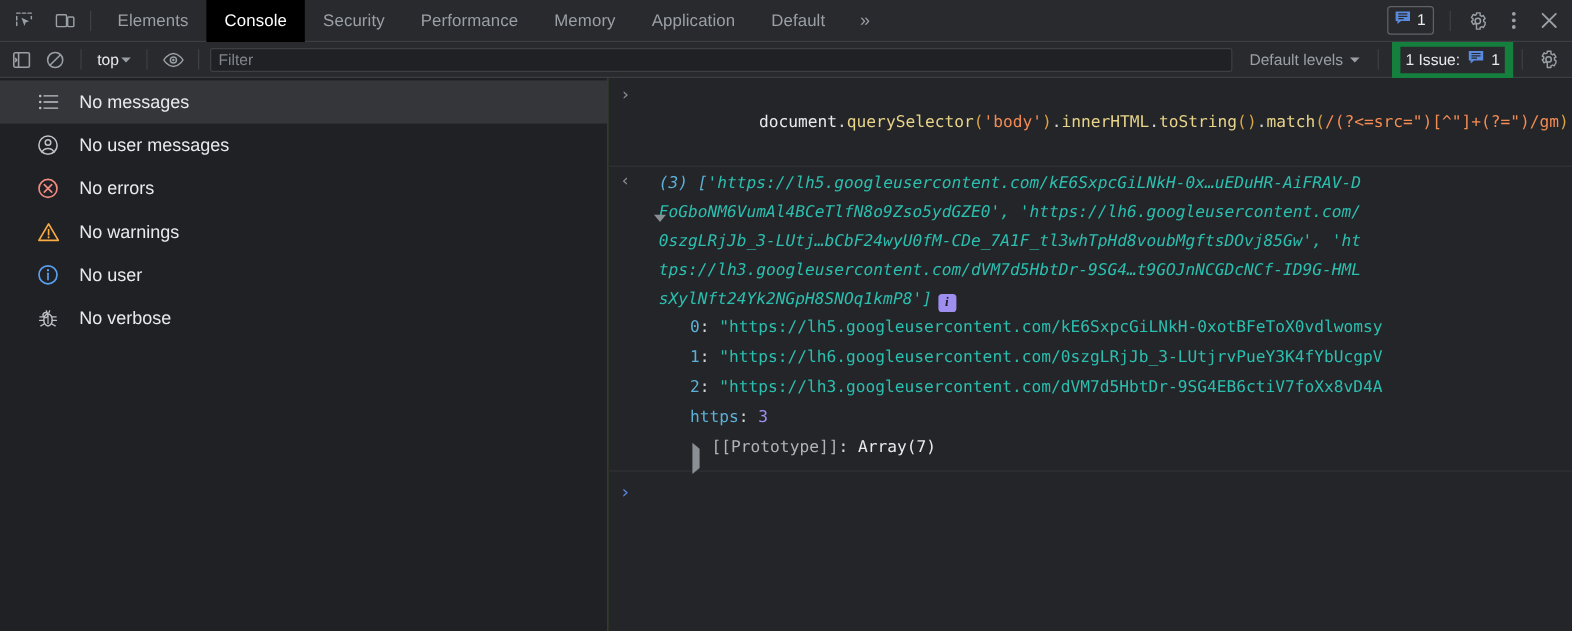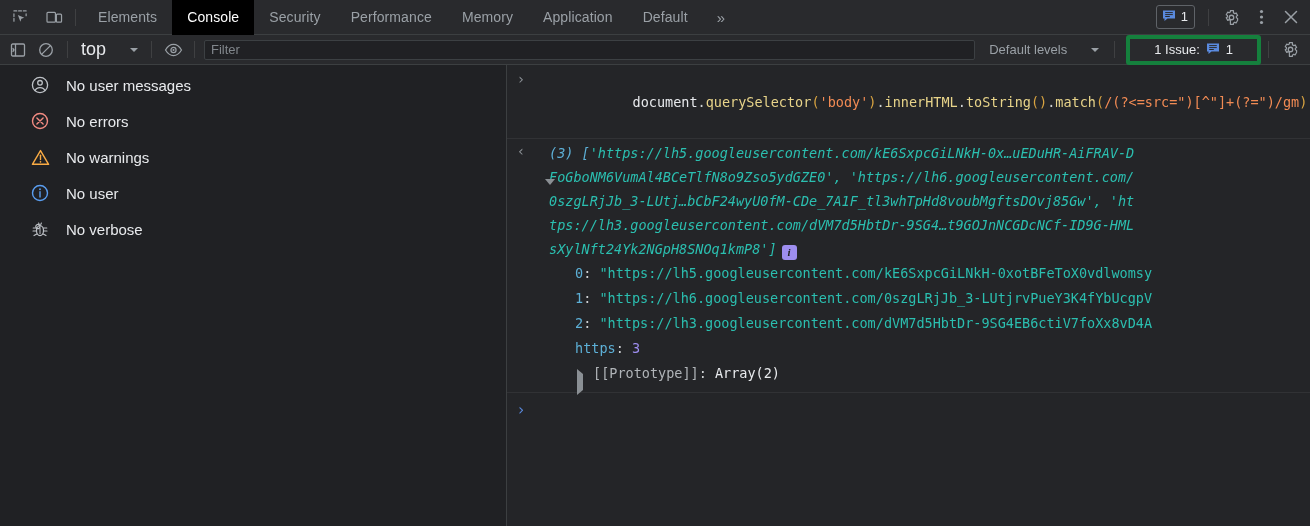--- a/index.html
+++ b/index.html
@@ -59,42 +59,42 @@
     background:#292a2d;
     display:flex; align-items:center;
     border-bottom:1px solid #3c3f41;
     padding-left: 4px;
   }
   .ct-icon {
     width:28px;height:24px;display:flex;align-items:center;justify-content:center;
     color:#9aa0a6;cursor:pointer;
   }
   .ctx-select {
-    display:flex; align-items:center; gap:24px;
-    color:#e8eaed; font-size:18px; padding: 0 6px; cursor:pointer;
+    display:flex; align-items:center; gap:2px;
+    color:#e8eaed; font-size:13px; padding: 0 6px; cursor:pointer;
     height:22px;
     justify-content:space-between;
   }
   .caret { width:0;height:0;border-left:4px solid transparent;border-right:4px solid transparent;border-top:4px solid #9aa0a6; }
   .filter-input {
     flex: 1 1 auto;
     height:20px; margin: 0 6px 0 2px;
     background:#202124; border:1px solid #3c4043; border-radius:2px;
     color:#e8eaed; font-size:13px; padding: 0 6px;
     font-family:"Liberation Sans", sans-serif; outline:none;
   }
   .filter-input::placeholder { color:#80868b; }
   .levels {
-    display:flex;align-items:center;gap:24px;color:#9aa0a6;font-size:13px;
+    display:flex;align-items:center;gap:6px;color:#9aa0a6;font-size:13px;
     padding: 0 8px; cursor:pointer; white-space:nowrap;
   }
   .issues-box {
     display:flex;align-items:center;gap:6px;
-    border:4px solid #15803d;border-radius:3px;
-    padding: 2px 24px; margin-left:4px; cursor:pointer; white-space:nowrap;
+    border:7px solid #15803d;border-radius:3px;
+    padding: 2px 4px; margin-left:4px; cursor:pointer; white-space:nowrap;
   }
   .issues-box .txt { color:#e8eaed; font-size:13px; }
   .issues-box .n { color:#e8eaed; font-size:13px; }
 
   
   .console-body { flex:1 1 auto; display:flex; min-height:0; }
 
   .sidebar {
     width: 507px; flex:0 0 507px;
     background:#202124;
@@ -287,20 +287,31 @@
         <path d="M10 6.6a3.4 3.4 0 1 0 0 6.8 3.4 3.4 0 0 0 0-6.8zm0 5.3a1.9 1.9 0 1 1 0-3.8 1.9 1.9 0 0 1 0 3.8z" fill="#9aa0a6"></path>
         <path d="M17.2 11.3l-1.5-.9c.1-.5.1-1.3 0-1.8l1.5-.9-1.8-3.1-1.5.9c-.4-.3-1.1-.7-1.6-.9V2h-3.6v1.6c-.5.2-1.2.6-1.6.9l-1.5-.9-1.8 3.1 1.5.9c-.1.5-.1 1.3 0 1.8l-1.5.9 1.8 3.1 1.5-.9c.4.3 1.1.7 1.6.9V18h3.6v-1.6c.5-.2 1.2-.6 1.6-.9l1.5.9 1.8-3.1z" fill="none" stroke="#9aa0a6" stroke-width="1.4" stroke-linejoin="round"></path>
       </svg>
     </div>
   </div>
 
   <div class="console-body">
 
     <div class="sidebar">
 
+      <div class="side-item selected">
+        <span class="side-ic">
+          <svg width="17" height="14" viewBox="0 0 18 14">
+            <circle cx="1.6" cy="1.6" r="1.1" fill="#bdc1c6"></circle>
+            <circle cx="1.6" cy="7" r="1.1" fill="#bdc1c6"></circle>
+            <circle cx="1.6" cy="12.4" r="1.1" fill="#bdc1c6"></circle>
+            <path d="M5 1.6h12M5 7h12M5 12.4h12" stroke="#bdc1c6" stroke-width="1.3" stroke-linecap="round"></path>
+          </svg>
+        </span>
+        <span>No messages</span>
+      </div>
 
       <div class="side-item">
         <span class="side-ic">
           <svg width="18" height="18" viewBox="0 0 18 18">
             <circle cx="9" cy="9" r="7.6" stroke="#bdc1c6" stroke-width="1.3" fill="none"></circle>
             <circle cx="9" cy="6.8" r="2.3" stroke="#bdc1c6" stroke-width="1.3" fill="none"></circle>
             <path d="M3.9 15.3c.7-2.4 2.7-3.6 5.1-3.6s4.4 1.2 5.1 3.6" stroke="#bdc1c6" stroke-width="1.3" fill="none"></path>
           </svg>
         </span>
         <span>No user messages</span>
@@ -402,21 +413,21 @@
             </div>
             <div class="prop-row">
               <span class="prop-key">https</span>
                 <span class="prop-colon">:&nbsp;</span>
                 <span class="prop-val-num">3</span>
             </div>
             <div class="proto-row">
               <span class="proto-tri"><span class="tri-right"></span></span>
               <span class="proto-key">[[Prototype]]</span>
                 <span class="prop-colon">:&nbsp;</span>
-                <span class="proto-val">Array(2)</span>
+                <span class="proto-val">Array(7)</span>
             </div>
           </div>
 
         </div>
       </div>
 
       <div class="prompt-row">
         <div class="gutter">
           <span class="prompt-caret">›</span>
         </div>

